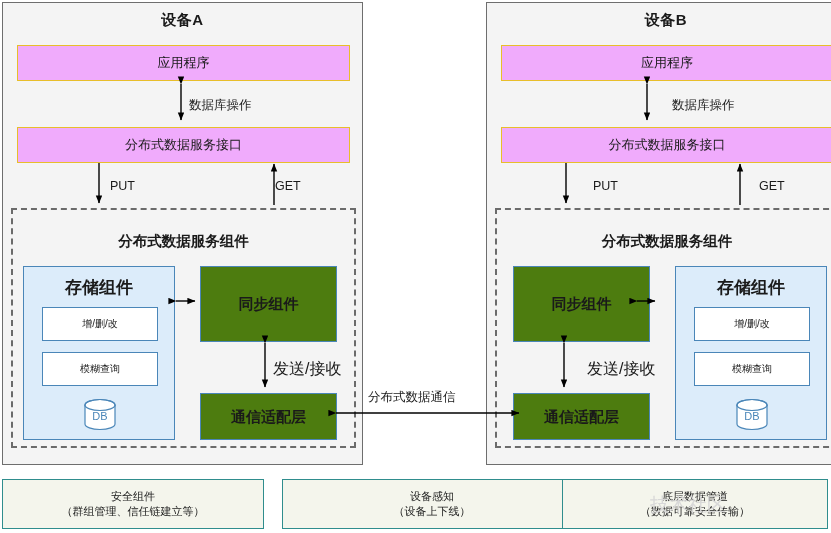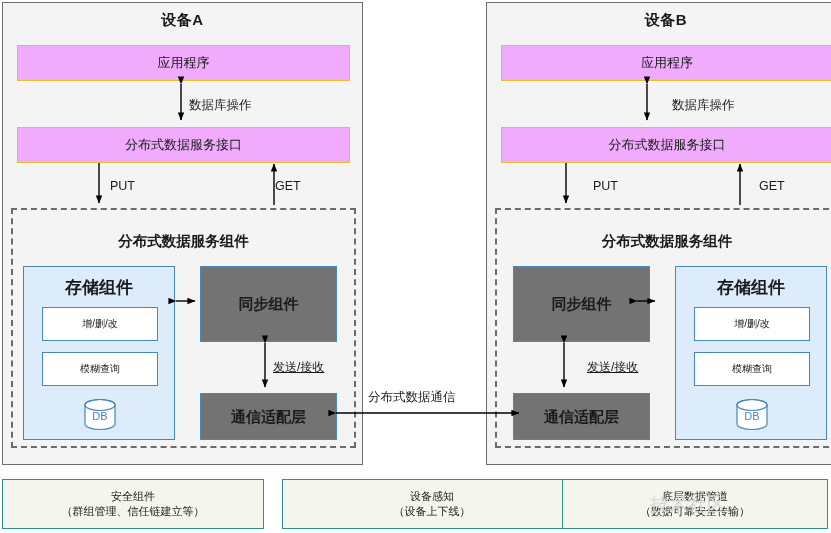--- a/index.html
+++ b/index.html
@@ -73,21 +73,21 @@
     color: #1a1a1a;
   }
 
   
   .blue-box {
     position: absolute;
     box-sizing: border-box;
     border: 1px solid #4a86b8;
     background: #dcecfa;
   }
-  .blue-box.lighter { background: #737373; }
+  .blue-box.lighter { background: #4d7c0f; }
   .blue-box .centered-label {
     position: absolute;
     left: 0; right: 0; top: 50%;
     transform: translateY(-50%);
     text-align: center;
     font-size: 15px;
     font-weight: bold;
     color: #1a1a1a;
   }
   .storage-title {
@@ -119,21 +119,21 @@
   }
   .db-icon svg { display: block; }
 
   
   .arrow-label {
     position: absolute;
     font-size: 12.5px;
     color: #1a1a1a;
     white-space: nowrap;
   }
-  .arrow-label.sm { font-size: 12px; text-decoration: underline; }
+  .arrow-label.sm { font-size: 16px; }
 
   
   .bottom-box {
     position: absolute;
     box-sizing: border-box;
     background: #f4f5ec;
     border: 1px solid #2f8d8d;
     display: flex;
     flex-direction: column;
     align-items: center;

